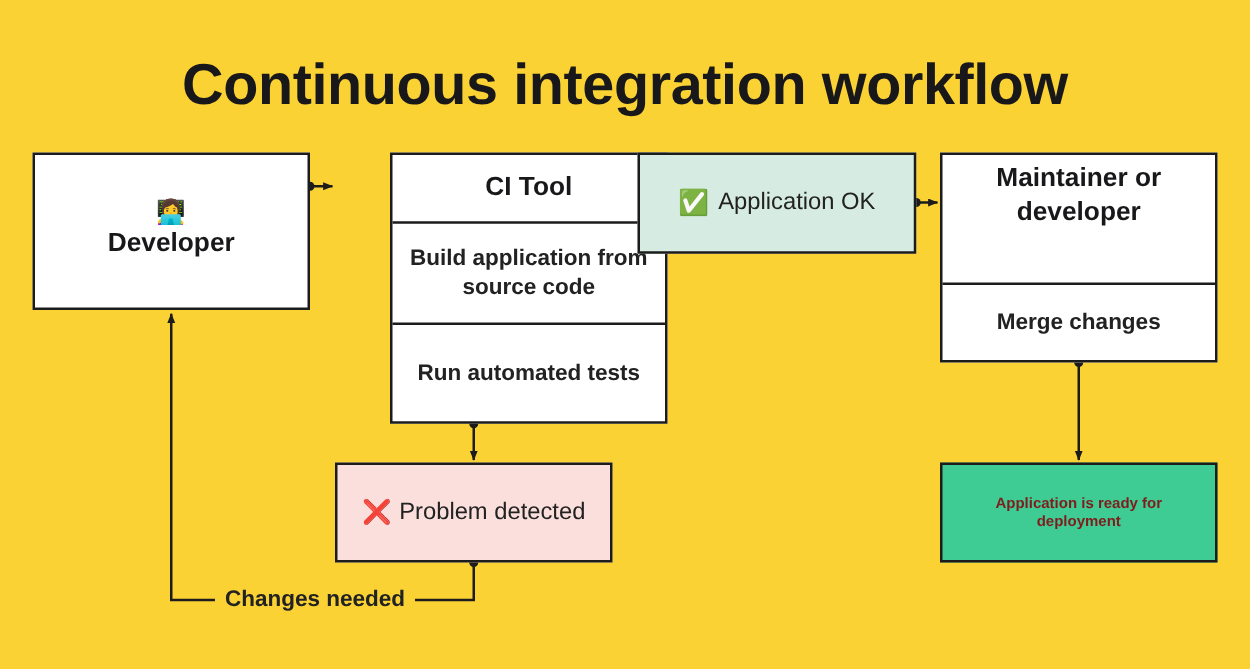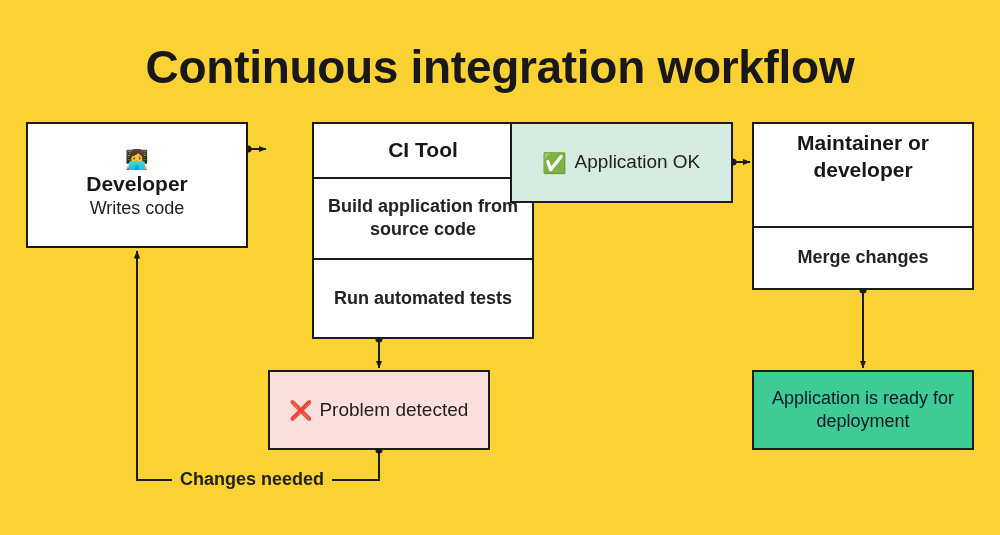--- a/index.html
+++ b/index.html
@@ -113,23 +113,23 @@
   }
   #node-problem .cell { flex: 1; flex-direction: row; gap: 6px; }
 
   
   #node-deploy {
     left: 752px; top: 370px; width: 222px; height: 80px;
     background: #3ecb94;
   }
   #node-deploy .cell { flex: 1; }
   #node-deploy .cell-text {
-    color: #0f172a;
-    font-weight: normal;
-    font-size: 18px;
+    color: #7f1d1d;
+    font-weight: bold;
+    font-size: 12px;
   }
 
   .edge-label {
     position: absolute;
     font-size: 18px;
     color: #222;
     background: #fbd234;
     padding: 0 8px;
     white-space: nowrap;
     font-weight: bold;
@@ -168,21 +168,20 @@
     <circle cx="379" cy="450" r="3.6" fill="#1c1c1c"></circle>
     <path d="M379,452 L379,480 L137,480 L137,251" fill="none" stroke="#1c1c1c" stroke-width="2" marker-end="url(#arrow)"></path>
   </svg>
 
   <div class="edge-label" id="label-changes">Changes needed</div>
 
   <div class="node" id="node-developer">
     <div class="cell">
       <span class="emoji">👩‍💻</span>
       <span class="node-title">Developer</span>
-      <span class="node-sub">Writes code</span>
     </div>
   </div>
 
   <div class="node" id="node-ci">
     <div class="cell cell-head">
       <span class="node-title">CI Tool</span>
     </div>
     <div class="cell cell-row1">
       <span class="cell-text">Build application from source code</span>
     </div>

